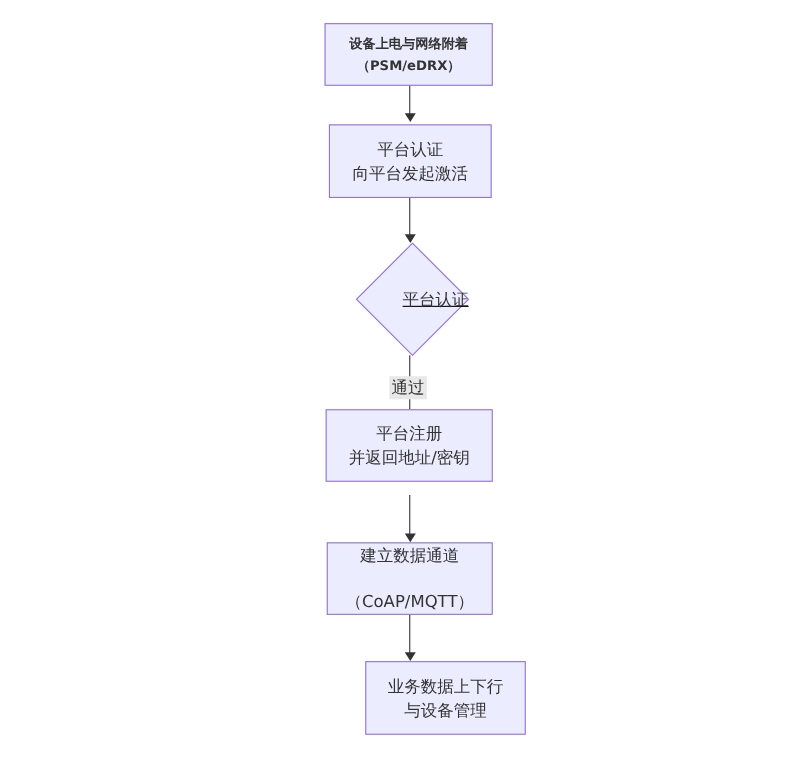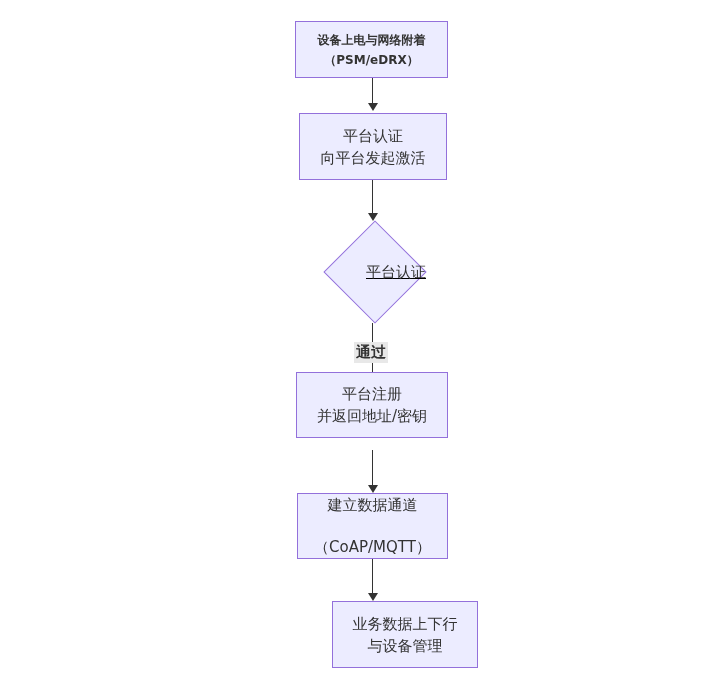--- a/index.html
+++ b/index.html
@@ -111,21 +111,21 @@
   </div>
 
   <div class="edge-line" style="top:180px; height:34px;"></div>
   <div class="arrowhead" style="top:213px;"></div>
 
   <div class="diamond" style="left:324px; top:221px; width:102px; height:102px;">
     <span class="line">平台认证</span>
   </div>
 
   <div class="edge-line" style="top:323px; height:54px;"></div>
-  <div class="edge-label" style="top:342px;font-weight:bold;">通过</div>
+  <div class="edge-label" style="top:342px;">通过</div>
   <div class="arrowhead" style="top:376px;"></div>
 
   <div class="node" style="left:296px; top:372px; width:152px; height:66px;">
     <span class="line">平台注册</span>
     <span class="line">并返回地址/密钥</span>
   </div>
 
   <div class="edge-line" style="top:450px; height:36px;"></div>
   <div class="arrowhead" style="top:485px;"></div>
 

